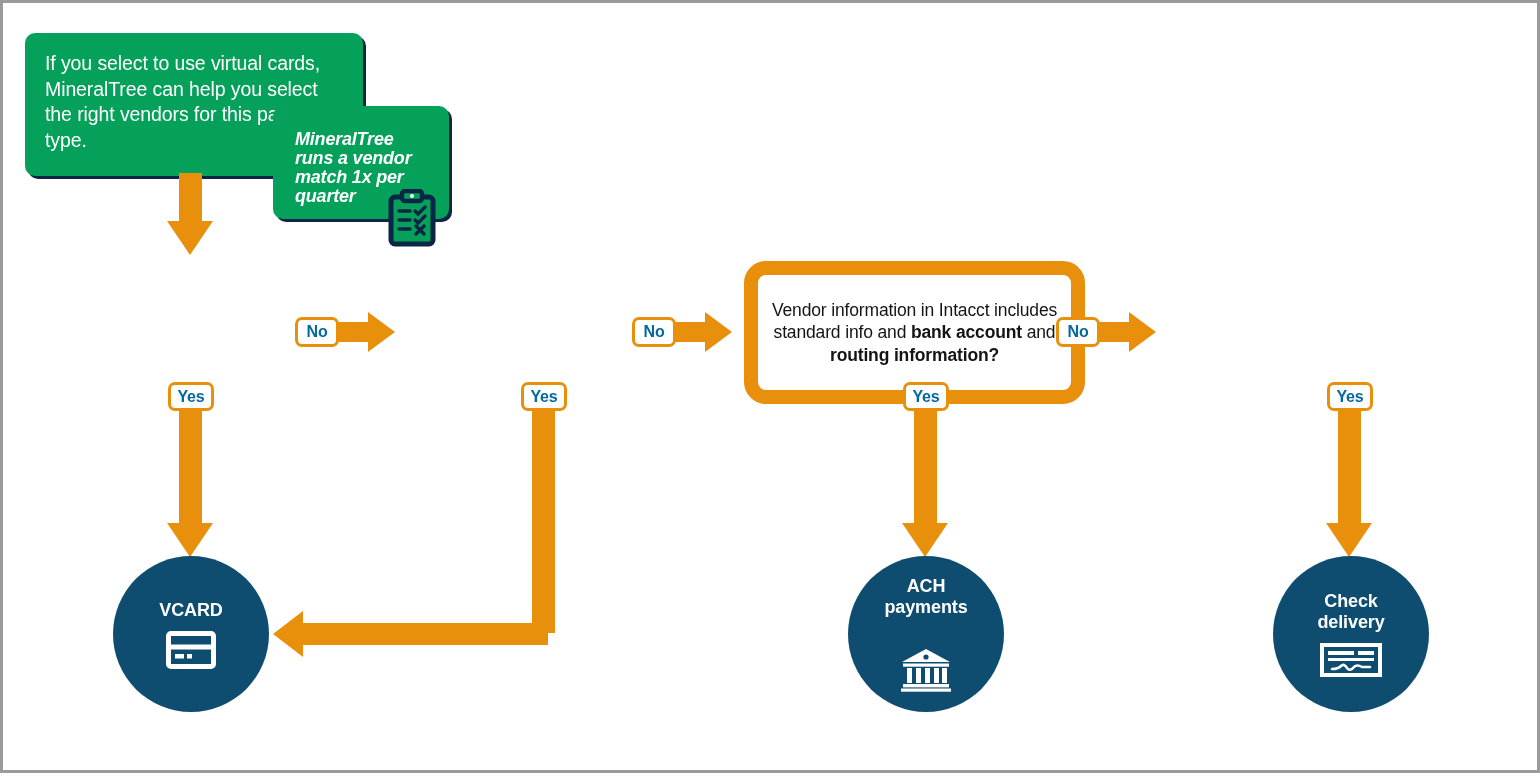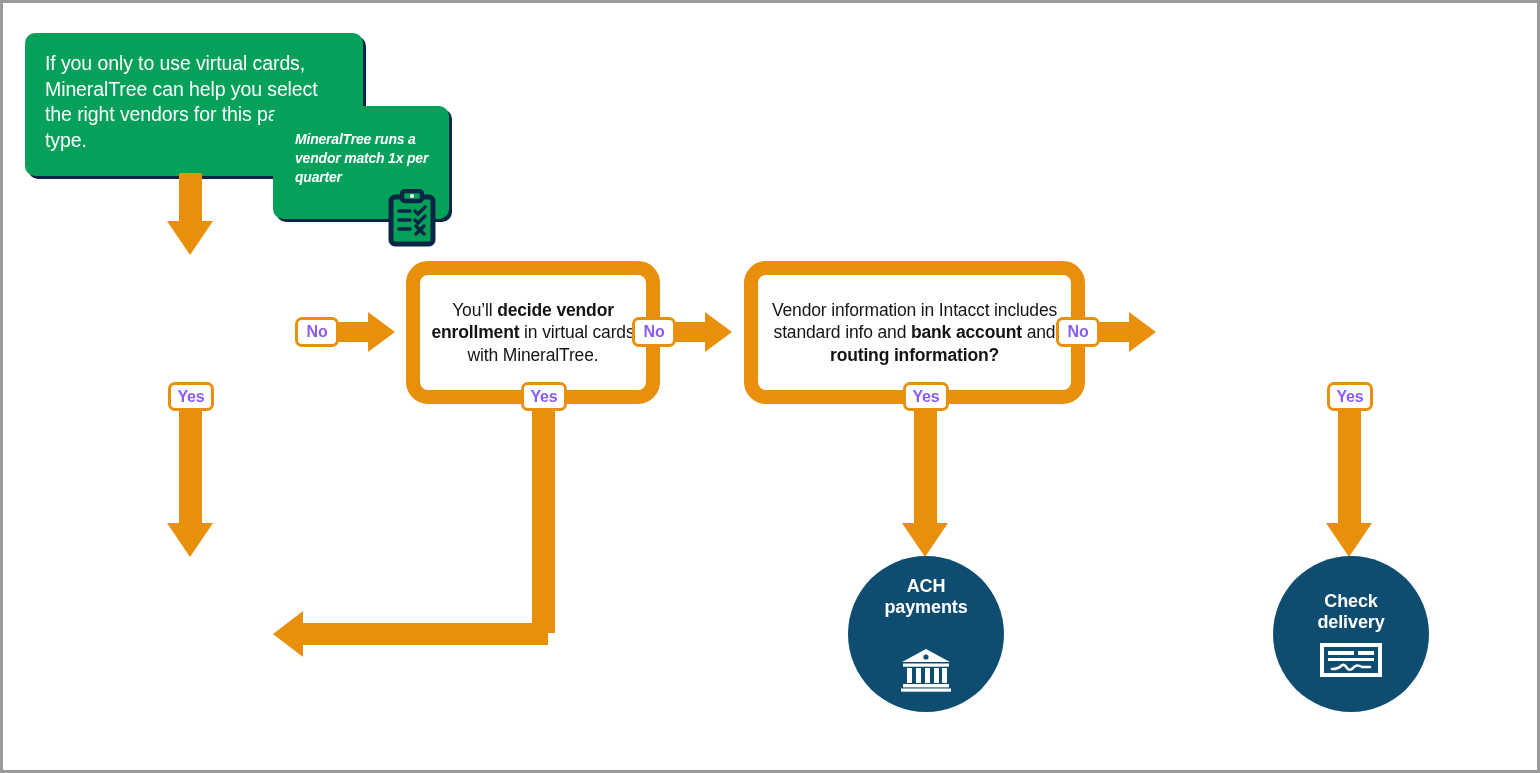--- a/index.html
+++ b/index.html
@@ -27,21 +27,21 @@
   }
   .green-box.primary{
     left:22px;top:30px;width:338px;height:143px;
     padding:18px 20px 0 20px;
     font-size:19.5px;line-height:25.5px;
     letter-spacing:-0.1px;
   }
   .green-box.secondary{
     left:270px;top:103px;width:176px;height:113px;
     padding:24px 16px 0 22px;
-    font-size:14px;line-height:19px;
+    font-size:18px;line-height:19px;
     font-style:italic;font-weight:bold;
     letter-spacing:-0.2px;
   }
   .green-box b{font-weight:normal;}
 
   
   .clipboard{left:385px;top:186px;width:48px;height:58px;}
 
   
   .bar{background:#e8900c;}
@@ -78,21 +78,21 @@
     padding:6px 8px;
   }
   .dbox b{font-weight:bold;}
 
   
   .badge{
     box-sizing:border-box;
     background:#ffffff;
     border:3px solid #e8900c;
     border-radius:7px;
-    color:#8b5cf6;
+    color:#0369a1;
     font-weight:bold;
     font-size:16px;
     display:flex;align-items:center;justify-content:center;
     letter-spacing:-0.2px;
   }
 
   
   .circle{
     border-radius:50%;
     background:#0d4f77;
@@ -106,21 +106,21 @@
     letter-spacing:-0.1px;
   }
   .circle .lbl{margin-bottom:10px;white-space:pre-line;}
 </style>
 </head>
 <body>
 
 <div id="canvas">
 
   <div class="abs green-box primary">
-    <span>If you only to use </span><b>virtual cards</b><span>, MineralTree can help you select the right vendors for this payment type.</span>
+    <span>If you select to use </span><b>virtual cards</b><span>, MineralTree can help you select the right vendors for this payment type.</span>
   </div>
 
   <div class="abs green-box secondary">
     <span>MineralTree runs a vendor match 1x per quarter</span>
   </div>
 
   <svg class="abs clipboard" viewBox="0 0 48 58">
     <rect x="3" y="8" width="42" height="47" rx="4" fill="#05a15a" stroke="#0b2545" stroke-width="5"></rect>
     <rect x="14" y="2" width="20" height="10" rx="3" fill="#05a15a" stroke="#0b2545" stroke-width="4.5"></rect>
     <circle cx="24" cy="7" r="2" fill="#ffffff"></circle>
@@ -139,25 +139,20 @@
   <div class="abs arrow-down" style="left:164px;top:218px;"></div>
 
   <div class="abs badge" style="left:292px;top:314px;width:44px;height:30px;">No</div>
   <div class="abs bar" style="left:333px;top:319px;width:34px;height:20px;"></div>
   <div class="abs arrow-right" style="left:365px;top:309px;"></div>
 
   <div class="abs badge" style="left:165px;top:379px;width:46px;height:29px;">Yes</div>
   <div class="abs bar" style="left:176px;top:405px;width:23px;height:120px;"></div>
   <div class="abs arrow-down" style="left:164px;top:520px;"></div>
 
-  <div class="abs dbox" style="left:403px;top:258px;width:254px;height:143px;">
-    <div>
-      <span>You’ll </span><b>decide vendor enrollment</b><span> in virtual cards  with MineralTree.</span>
-    </div>
-  </div>
   <div class="abs badge" style="left:629px;top:314px;width:44px;height:30px;">No</div>
   <div class="abs bar" style="left:670px;top:319px;width:34px;height:20px;"></div>
   <div class="abs arrow-right" style="left:702px;top:309px;"></div>
 
   <div class="abs badge" style="left:518px;top:379px;width:46px;height:29px;">Yes</div>
   <div class="abs bar" style="left:529px;top:405px;width:23px;height:225px;"></div>
   <div class="abs bar" style="left:300px;top:620px;width:245px;height:22px;"></div>
   <div class="abs arrow-left" style="left:270px;top:608px;"></div>
 
   <div class="abs dbox" style="left:741px;top:258px;width:341px;height:143px;">
@@ -170,20 +165,29 @@
   <div class="abs arrow-right" style="left:1126px;top:309px;"></div>
 
   <div class="abs badge" style="left:900px;top:379px;width:46px;height:29px;">Yes</div>
   <div class="abs bar" style="left:911px;top:405px;width:23px;height:120px;"></div>
   <div class="abs arrow-down" style="left:899px;top:520px;"></div>
 
   <div class="abs badge" style="left:1324px;top:379px;width:46px;height:29px;">Yes</div>
   <div class="abs bar" style="left:1335px;top:405px;width:23px;height:120px;"></div>
   <div class="abs arrow-down" style="left:1323px;top:520px;"></div>
 
+  <div class="abs circle" style="left:110px;top:553px;width:156px;height:156px;">
+    <div class="lbl">VCARD</div>
+    <svg width="50" height="38" viewBox="0 0 50 38">
+      <rect x="2.5" y="2.5" width="45" height="33" rx="2.5" fill="none" stroke="#ffffff" stroke-width="5"></rect>
+      <line x1="2.5" y1="16" x2="47.5" y2="16" stroke="#ffffff" stroke-width="5"></line>
+      <rect x="9" y="23" width="9" height="4.5" fill="#ffffff"></rect>
+      <rect x="21" y="23" width="5" height="4.5" fill="#ffffff"></rect>
+    </svg>
+  </div>
 
   <div class="abs circle" style="left:845px;top:553px;width:156px;height:156px;gap:20px;">
     <div class="lbl">ACH
 payments</div>
     <svg width="52" height="44" viewBox="0 0 52 44">
       <polygon points="26,1 50,14 2,14" fill="#ffffff"></polygon>
       <circle cx="26" cy="9" r="2.6" fill="#0e4c70"></circle>
       <rect x="3" y="15.5" width="46" height="3.2" fill="#ffffff"></rect>
       <g fill="#ffffff">
         <rect x="7" y="20" width="5" height="15"></rect>

